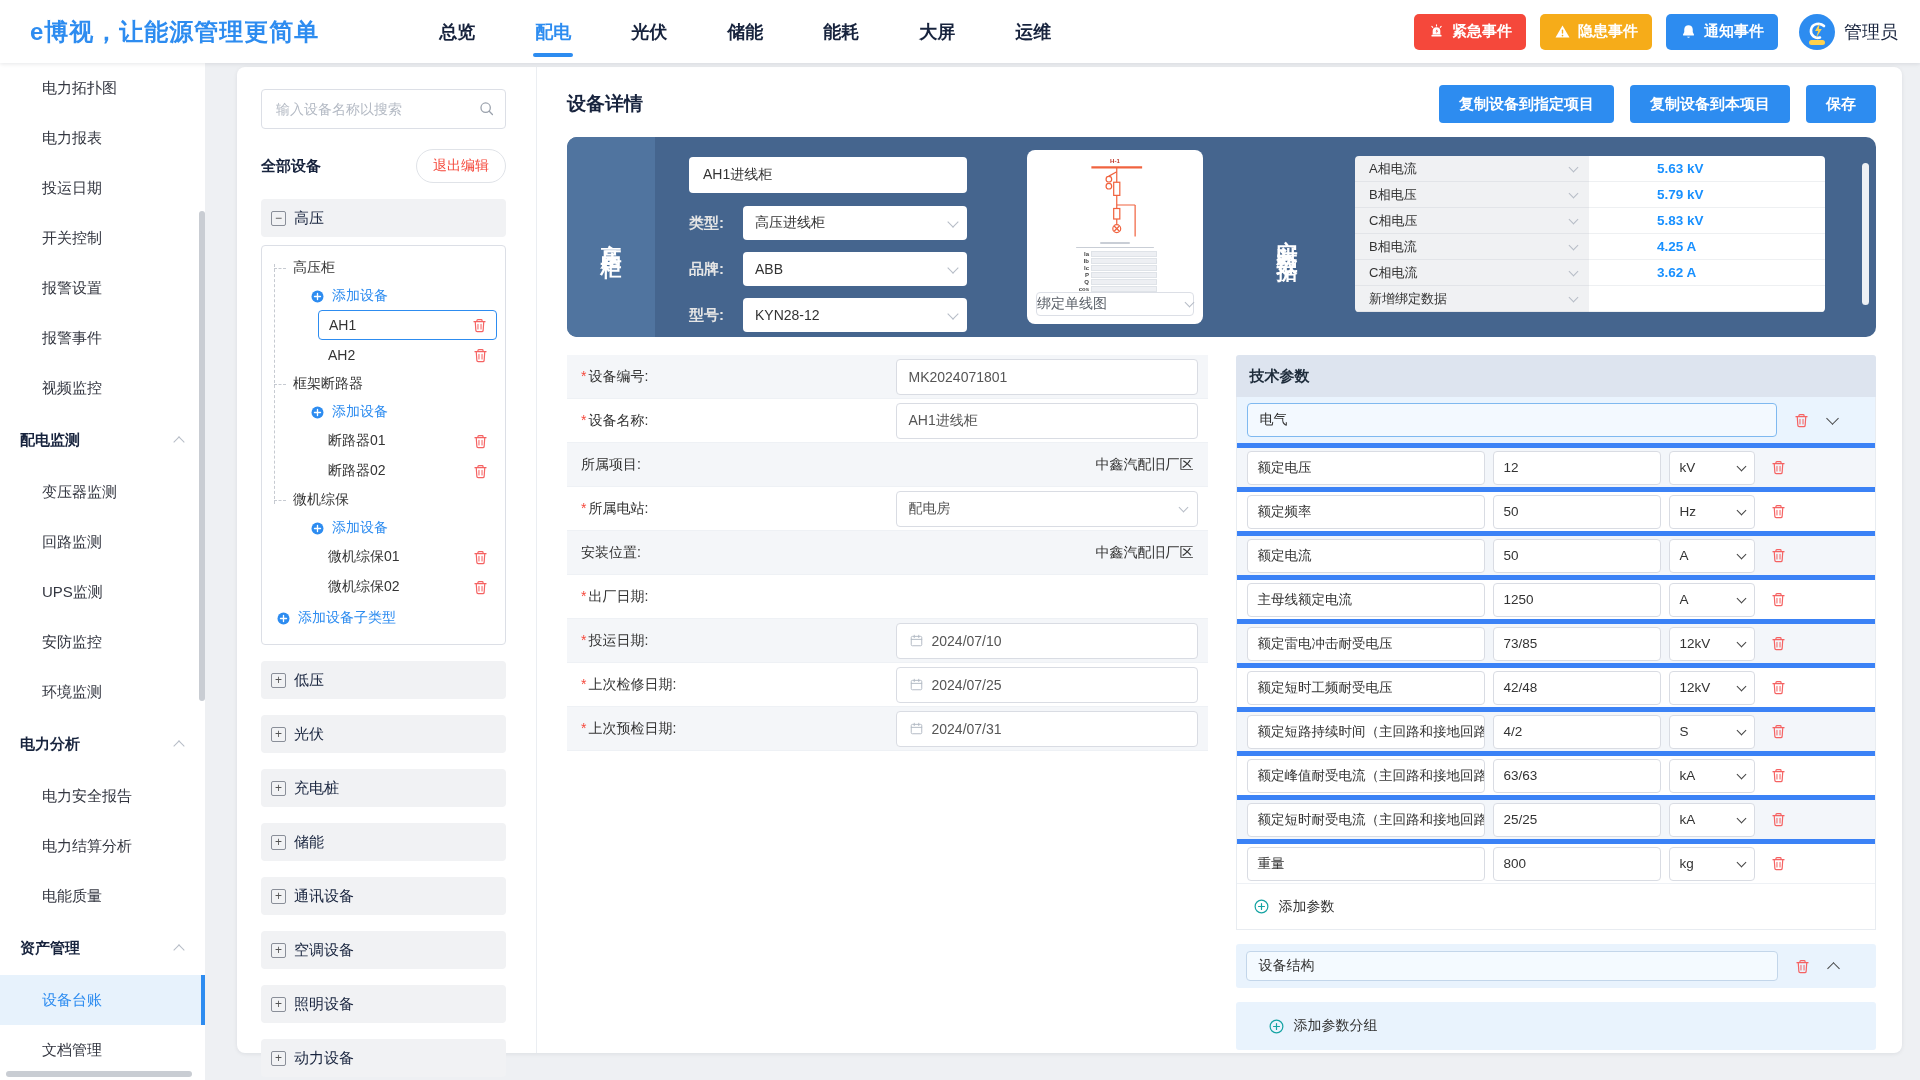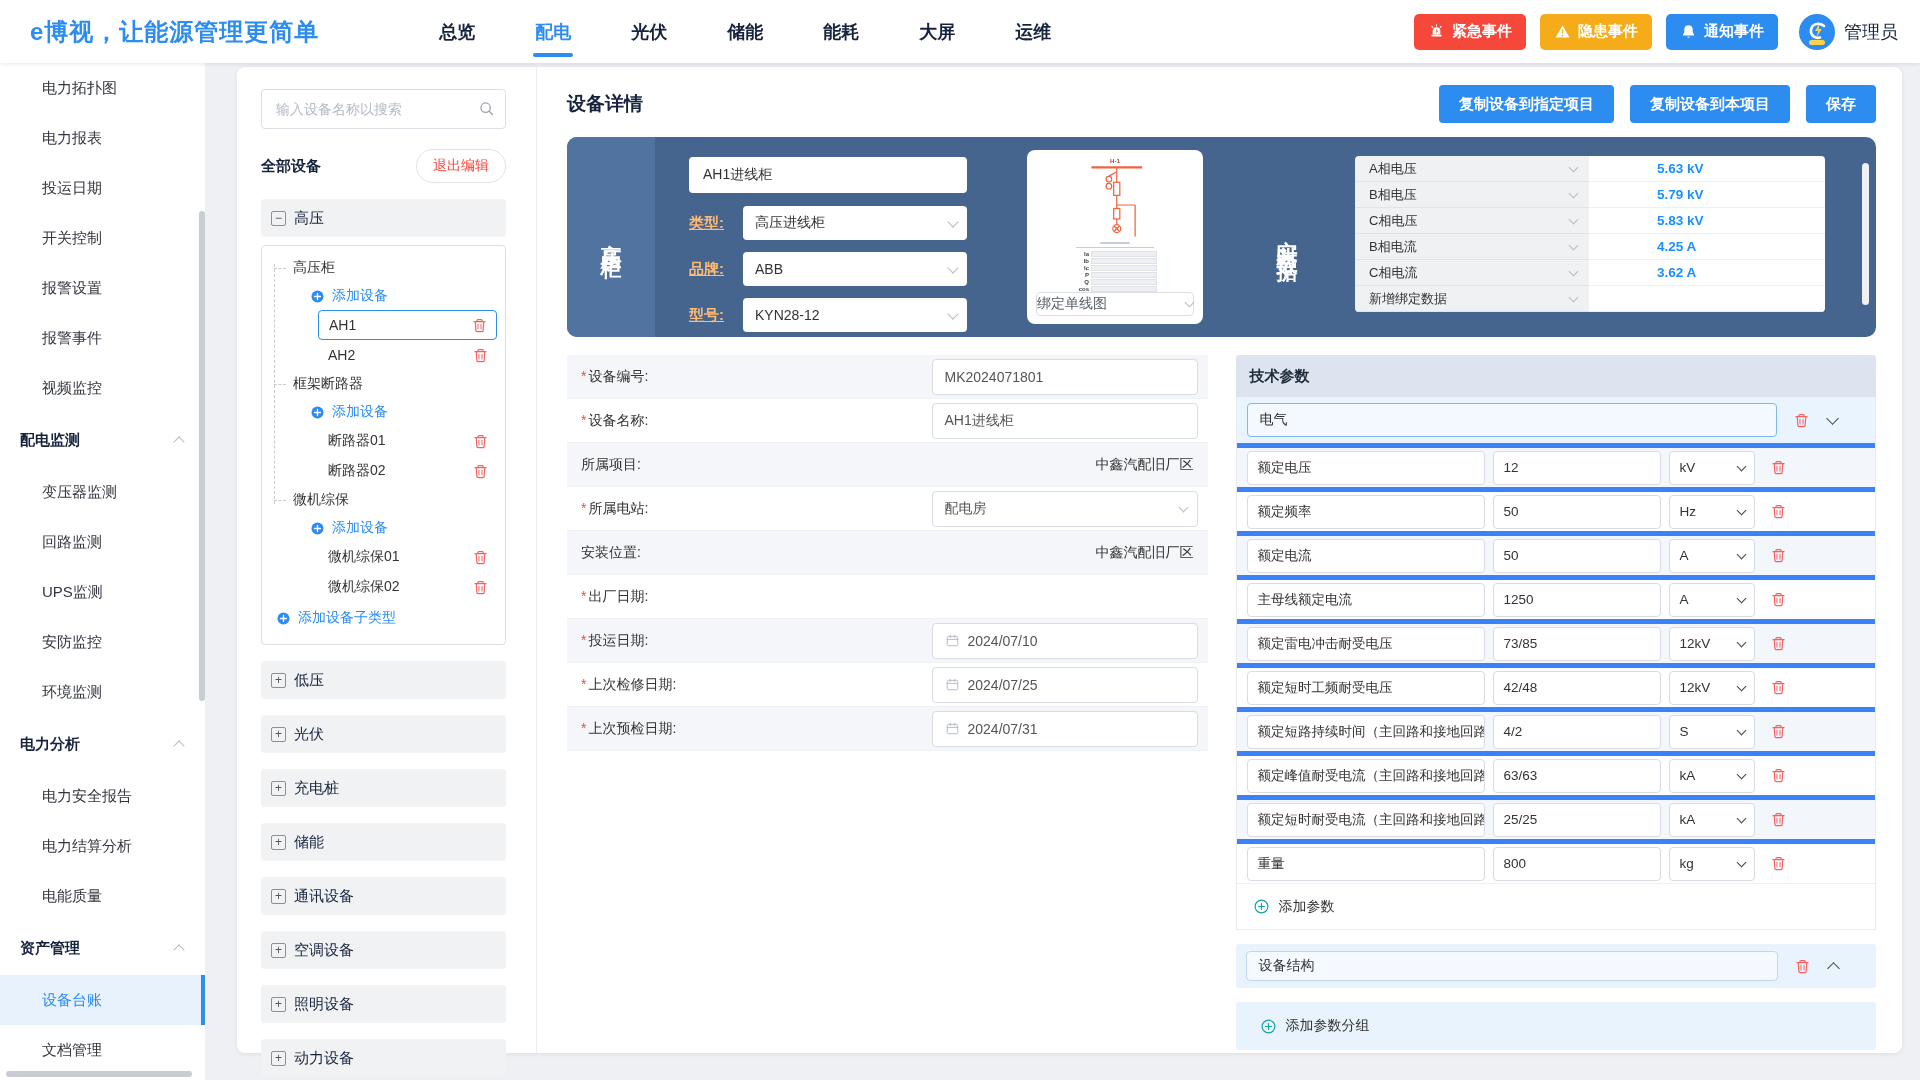--- a/index.html
+++ b/index.html
@@ -83,21 +83,21 @@
   
   .dev-panel { position:relative; margin-top:14px; height:200px; border-radius:10px; background:#45658e;
     display:flex; overflow:hidden; }
   .dev-strip { width:88px; background:#50749f; display:flex; align-items:center; justify-content:center; flex-shrink:0; }
   .vtext { writing-mode:vertical-rl; text-orientation:upright; color:#fff; font-weight:800;
     letter-spacing:7px; font-size:21px; }
   .dev-form { width:278px; margin-left:34px; padding-top:20px; }
   .dev-name-input { height:36px; background:#fff; border-radius:4px; display:flex; align-items:center;
     padding-left:14px; font-size:14px; color:#333; margin-bottom:13px; cursor:text; }
   .dev-frow { display:flex; align-items:center; margin-bottom:12px; }
-  .dev-flabel { width:54px; color:#fdba74; font-size:15px; font-weight:700; flex-shrink:0;text-decoration:underline; }
+  .dev-flabel { width:54px; color:#e5e5e5; font-size:15px; font-weight:700; flex-shrink:0; }
   .wselect { flex:1; height:34px; background:#fff; border-radius:4px; display:flex; align-items:center;
     padding:0 10px 0 12px; font-size:14px; color:#333; cursor:pointer; }
   .chev { width:8px; height:8px; border-right:1.6px solid #b6bcc6; border-bottom:1.6px solid #b6bcc6;
     transform:rotate(45deg); margin-left:auto; flex-shrink:0; margin-top:-3px; }
   .chev.dark { border-color:#444; }
   .chev.up { transform:rotate(-135deg); margin-top:4px; }
   .chev.sm { width:7px; height:7px; }
 
   .sld-card { width:176px; height:174px; margin-left:60px; margin-top:13px; background:#fff; border-radius:8px;
     padding:6px 8px 8px; display:flex; flex-direction:column; align-items:center; flex-shrink:0; }
@@ -123,21 +123,21 @@
   
   .cols { display:flex; gap:28px; margin-top:18px; }
   .col { flex:1; min-width:0; }
   .sec-head { height:42px; background:#dde4ef; border-radius:3px 3px 0 0; display:flex; align-items:center;
     padding-left:14px; font-size:15px; font-weight:700; color:#1d2b3a; }
 
   .bi-row { height:44px; display:flex; align-items:center; border-bottom:1px solid #eef1f5; }
   .bi-row:nth-child(odd) { background:#f4f6f9; }
   .bi-label { padding-left:14px; font-size:14px; color:#333; }
   .req { color:#f5483b; margin-right:2px; font-size:14px; }
-  .bi-box { margin-left:auto; margin-right:10px; width:266px; height:36px; border:1px solid #d9dce3;
+  .bi-box { margin-left:auto; margin-right:10px; width:302px; height:36px; border:1px solid #d9dce3;
     border-radius:4px; background:#fff; display:flex; align-items:center; padding:0 10px 0 12px;
     font-size:14px; color:#555; cursor:text; }
   .bi-box .cal { width:15px; height:15px; color:#b3bac4; margin-right:8px; flex-shrink:0; }
   .bi-text { margin-left:auto; margin-right:14px; font-size:14px; color:#333; }
 
   .tp-box { border:1px solid #e8ecf1; border-top:none; }
   .tp-group { height:46px; background:#eaf4fe; display:flex; align-items:center; padding:0 12px 0 10px; }
   .tp-group-input { width:calc(100% - 86px); height:34px; border:1px solid #7fb9f0; border-radius:4px;
     background:#f3f9ff; display:flex; align-items:center; padding-left:12px; font-size:14px; color:#333; cursor:text; }
   .tp-group .trash { margin-left:16px; }
@@ -155,21 +155,21 @@
   .add-row { height:46px; display:flex; align-items:center; gap:9px; padding-left:16px; border-top:1px solid #eef1f5;
     font-size:14px; color:#333; cursor:pointer; }
   .add-row svg { width:17px; height:17px; color:#14a3a3; }
   .tp-group2 { margin-top:14px; height:44px; background:#e9f3fd; border-radius:3px; display:flex;
     align-items:center; padding:0 12px 0 10px; }
   .tp-group2-input { width:calc(100% - 86px); height:30px; border:1px solid #c3d6ea; border-radius:4px;
     background:#f4faff; display:flex; align-items:center; padding-left:12px; font-size:14px; color:#333; cursor:text; }
   .tp-group2 .trash { margin-left:16px; }
   .tp-group2 .chev { margin-left:18px; margin-right:8px; width:9px; height:9px; }
   .add-group-row { margin-top:14px; height:48px; background:#e9f3fd; border-radius:3px; display:flex;
-    align-items:center; gap:9px; padding-left:24px; font-size:14px; color:#333; cursor:pointer; }
+    align-items:center; gap:9px; padding-left:32px; font-size:14px; color:#333; cursor:pointer; }
   .add-group-row svg { width:17px; height:17px; color:#14a3a3; }
 </style>
 </head>
 <body>
 
 <svg width="0" height="0" style="position:absolute">
   <defs>
     <symbol id="icon-trash" viewBox="0 0 20 20">
       <path d="M3.5 5.5h13" stroke="currentColor" stroke-width="1.4" fill="none" stroke-linecap="round"></path>
       <path d="M7 5.5V4a1 1 0 0 1 1-1h4a1 1 0 0 1 1 1v1.5" stroke="currentColor" stroke-width="1.4" fill="none"></path>
@@ -520,21 +520,21 @@
           <span>绑定单线图</span>
           <span class="chev sm"></span>
         </div>
       </div>
 
       <span class="vtext rt-vtext">实时数据</span>
 
       <div class="rt-list">
         <div class="rt-row">
             <div class="rt-label-cell">
-              <span>A相电压</span>
+              <span>A相电流</span>
               <span class="chev sm"></span>
             </div>
             <div class="rt-value-cell">5.63 kV</div>
           </div>
           <div class="rt-row">
             <div class="rt-label-cell">
               <span>B相电压</span>
               <span class="chev sm"></span>
             </div>
             <div class="rt-value-cell">5.79 kV</div>

